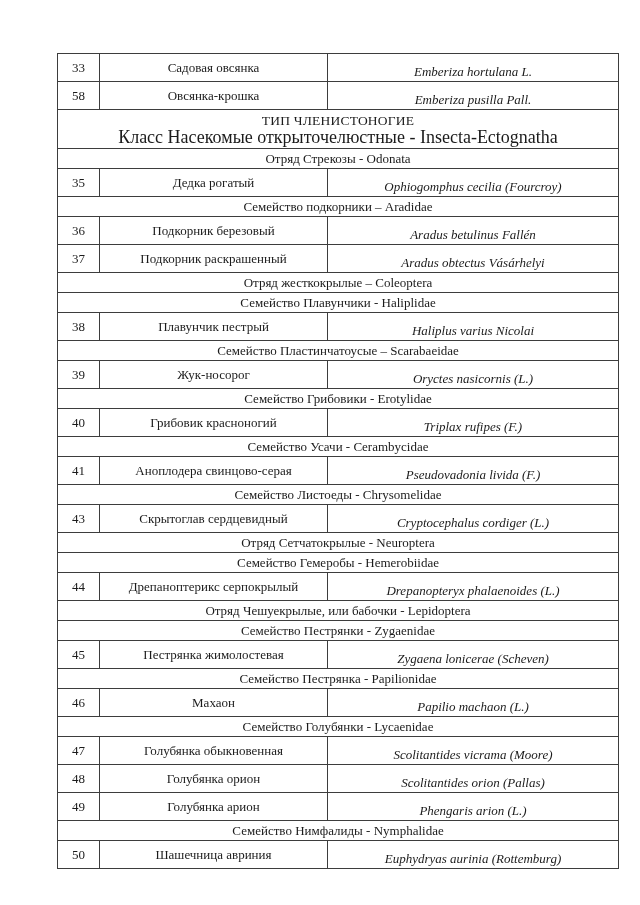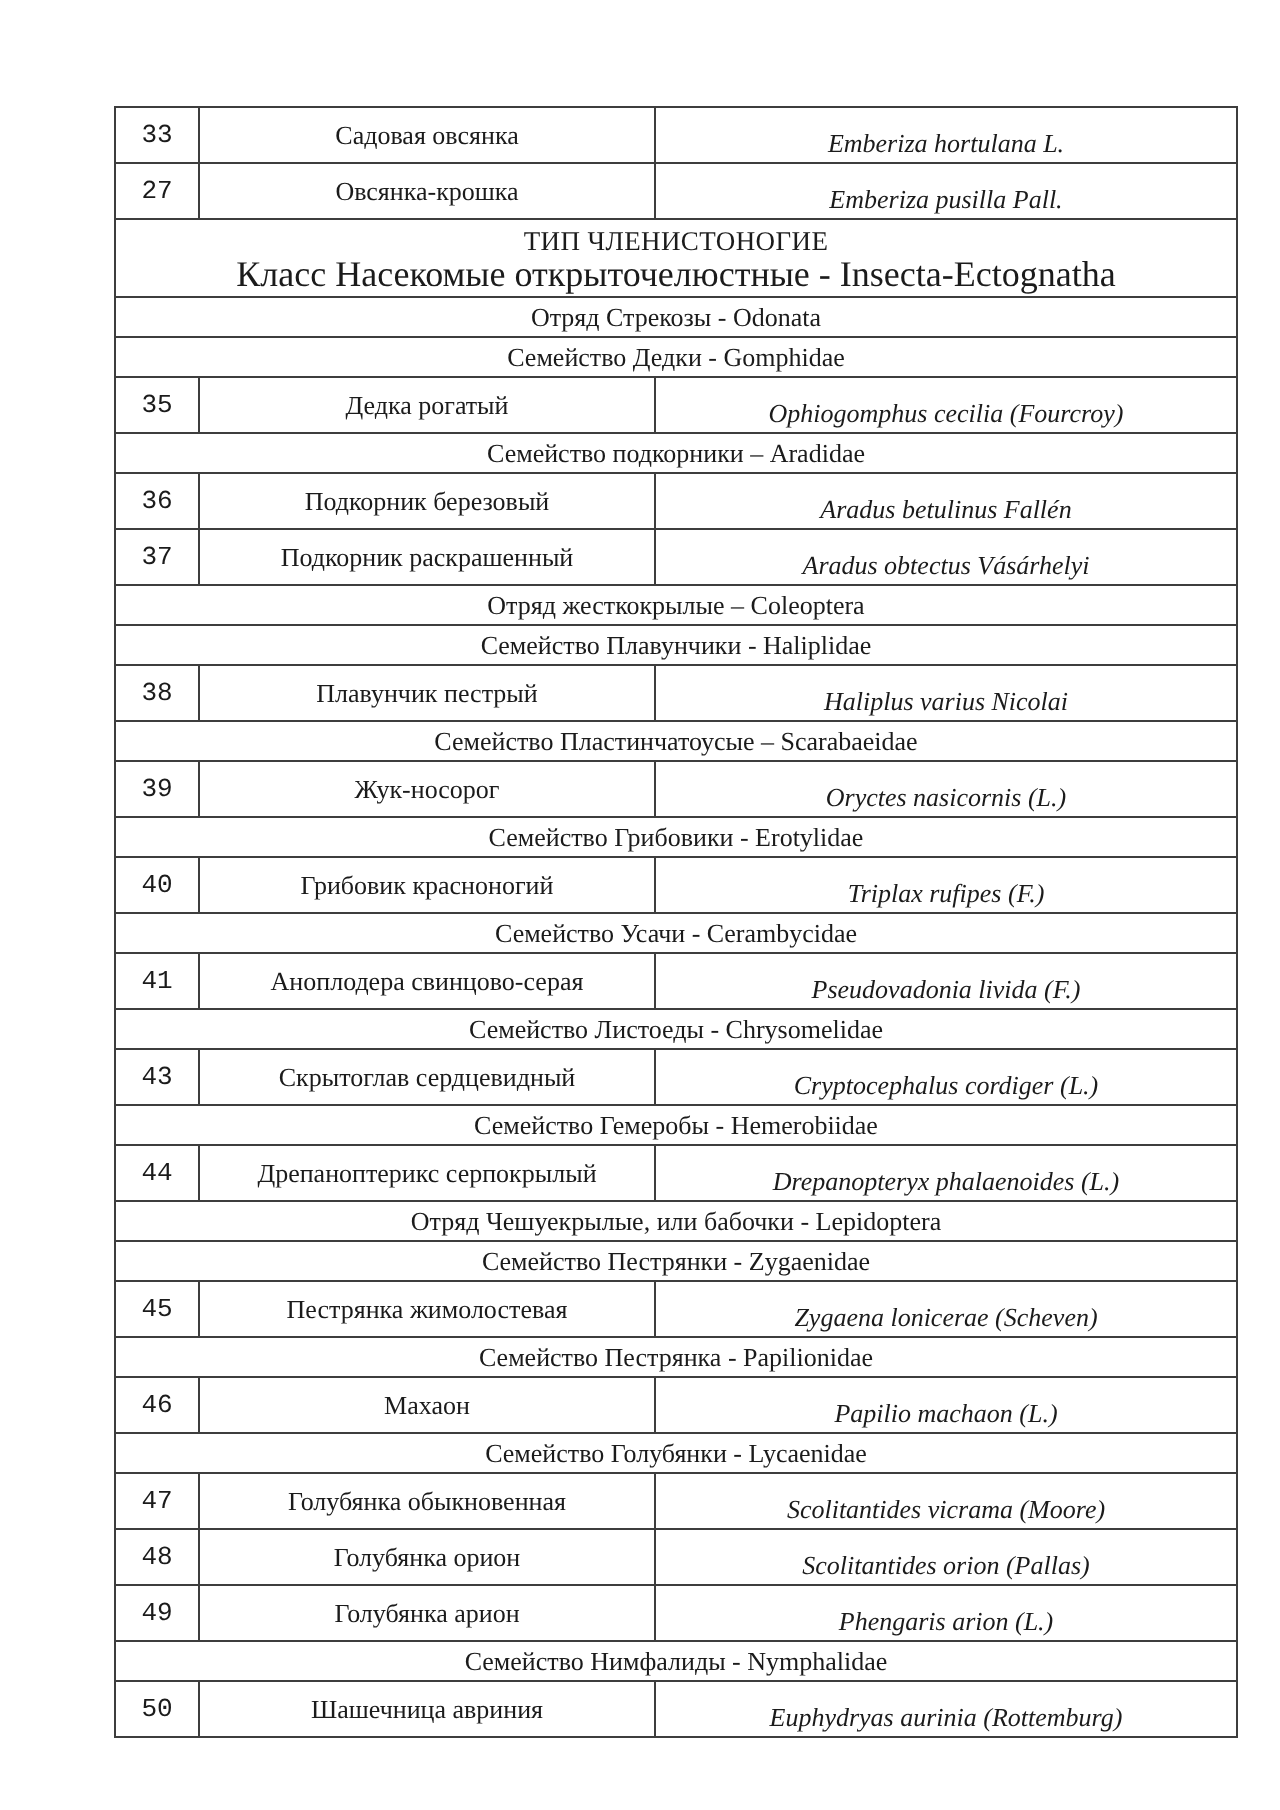--- a/index.html
+++ b/index.html
@@ -19,21 +19,21 @@
     border:1px solid #3d3d3d;
     text-align:center;
     font-size:13px;
     line-height:15px;
     padding:1px 3px;
     overflow:hidden;
     white-space:nowrap;
     vertical-align:middle;
   }
   tr.row-species td{height:24px;}
-  tr.row-species td.c-num{font-size:13px;font-family:Liberation Mono, monospace;}
+  tr.row-species td.c-num{font-size:13px;}
   tr.row-species td.c-la{
     vertical-align:bottom;
     padding-bottom:2px;          
     font-style:italic;
   }
   tr.row-section td{height:17px;}
   tr.row-phylum td{height:34px;padding:2px 3px;}
   tr.row-phylum .phylum-line1{font-size:13.5px;line-height:16px;letter-spacing:.2px;}
   tr.row-phylum .phylum-line2{font-size:18px;line-height:16px;}
 </style>
@@ -47,35 +47,32 @@
       <col style="width:228px">
       <col style="width:291px">
     </colgroup>
     <tbody>
         <tr class="row-species">
           <td class="c-num">33</td>
           <td class="c-ru">Садовая овсянка</td>
           <td class="c-la">Emberiza hortulana L.</td>
         </tr>
         <tr class="row-species">
-          <td class="c-num">27</td>
+          <td class="c-num">58</td>
           <td class="c-ru">Овсянка-крошка</td>
           <td class="c-la">Emberiza pusilla Pall.</td>
         </tr>
         <tr class="row-phylum">
           <td colspan="3">
             <div class="phylum-line1">ТИП ЧЛЕНИСТОНОГИЕ</div>
             <div class="phylum-line2">Класс Насекомые открыточелюстные - Insecta-Ectognatha</div>
           </td>
         </tr>
         <tr class="row-section row-order">
           <td colspan="3">Отряд Стрекозы - Odonata</td>
-        </tr>
-        <tr class="row-section row-family">
-          <td colspan="3">Семейство Дедки - Gomphidae</td>
         </tr>
         <tr class="row-species">
           <td class="c-num">35</td>
           <td class="c-ru">Дедка рогатый</td>
           <td class="c-la">Ophiogomphus cecilia (Fourcroy)</td>
         </tr>
         <tr class="row-section row-family">
           <td colspan="3">Семейство подкорники – Aradidae</td>
         </tr>
         <tr class="row-species">
@@ -124,20 +121,23 @@
           <td class="c-la">Pseudovadonia livida (F.)</td>
         </tr>
         <tr class="row-section row-family">
           <td colspan="3">Семейство Листоеды - Chrysomelidae</td>
         </tr>
         <tr class="row-species">
           <td class="c-num">43</td>
           <td class="c-ru">Скрытоглав сердцевидный</td>
           <td class="c-la">Cryptocephalus cordiger (L.)</td>
         </tr>
+        <tr class="row-section row-order">
+          <td colspan="3">Отряд Сетчатокрылые - Neuroptera</td>
+        </tr>
         <tr class="row-section row-family">
           <td colspan="3">Семейство Гемеробы - Hemerobiidae</td>
         </tr>
         <tr class="row-species">
           <td class="c-num">44</td>
           <td class="c-ru">Дрепаноптерикс серпокрылый</td>
           <td class="c-la">Drepanopteryx phalaenoides (L.)</td>
         </tr>
         <tr class="row-section row-order">
           <td colspan="3">Отряд Чешуекрылые, или бабочки - Lepidoptera</td>

